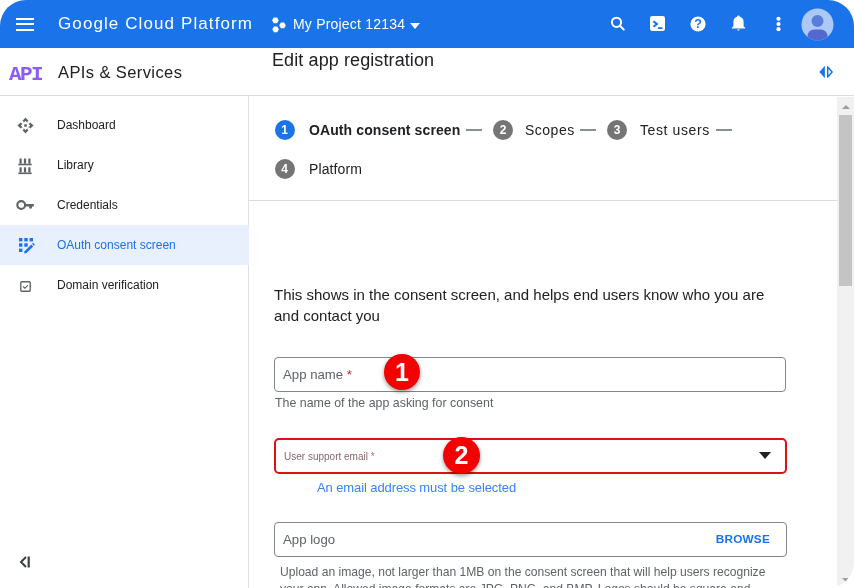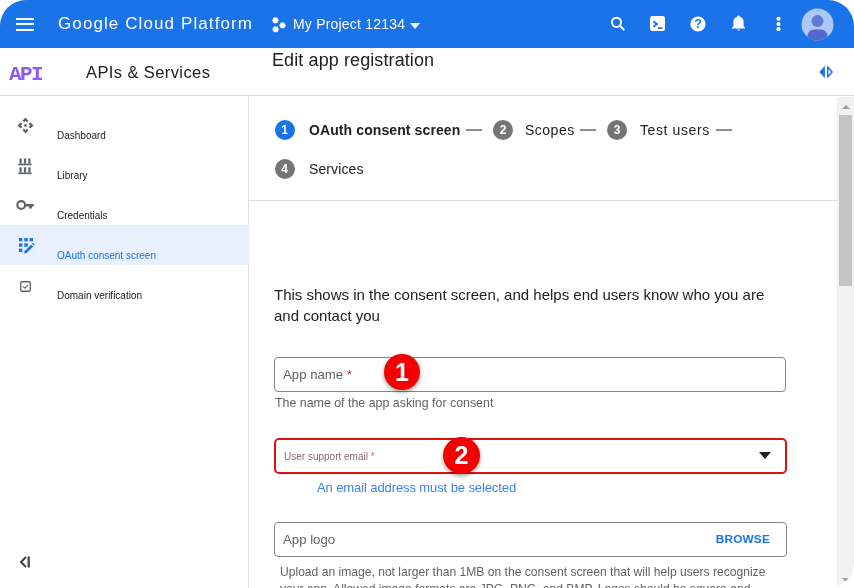--- a/index.html
+++ b/index.html
@@ -21,24 +21,24 @@
 
   
   #sidebar { left:0; top:48px; width:249px; height:540px; background:#fff;
     border-right:1px solid #e0e0e0; }
   #sbhead { left:0; top:48px; width:249px; height:48px; background:#fff;
     border-bottom:1px solid #dadce0; }
   #apiglyph { left:9px; top:64.5px; width:50px; height:20px; color:#8b5cf6;
     font-family:"Liberation Mono", monospace; font-weight:bold; font-size:21px;
     letter-spacing:-1.6px; line-height:20px; }
   #sbtitle { left:58px; top:62px; color:#202124; font-size:16.5px;
-    letter-spacing:0.4px; line-height:20px;margin-left:28px; }
+    letter-spacing:0.4px; line-height:20px; }
   .nav { position:absolute; left:0; width:249px; height:40px; }
-  .nav .txt { position:absolute; left:57px; top:11px; height:40px; line-height:40px;
-    font-size:10px; color:#202124; letter-spacing:0; white-space:nowrap; }
+  .nav .txt { position:absolute; left:57px; top:0; height:40px; line-height:40px;
+    font-size:12px; color:#202124; letter-spacing:0; white-space:nowrap; }
   .nav.active { background:#e8f0fe; }
   .nav.active .txt { color:#1a73e8; }
   .nav svg { position:absolute; left:16px; top:11px; }
 
   
   #mhead { left:249px; top:48px; width:605px; height:48px; background:#fff;
     border-bottom:1px solid #dadce0; }
   #mtitle { left:272px; top:36px; height:48px; line-height:49px; font-size:18px;
     color:#202124; letter-spacing:0.1px; }
 
@@ -243,21 +243,21 @@
   <div class="stepc blue" style="left:274.5px;top:120px">1</div>
   <div class="steplbl" style="left:309px;top:120px;font-weight:bold">OAuth consent screen</div>
   <div class="stepdash" style="left:466px;top:129px"></div>
   <div class="stepc gray" style="left:493px;top:120px">2</div>
   <div class="steplbl" style="left:525px;top:120px;letter-spacing:0.5px">Scopes</div>
   <div class="stepdash" style="left:580px;top:129px"></div>
   <div class="stepc gray" style="left:607px;top:120px">3</div>
   <div class="steplbl" style="left:640px;top:120px;letter-spacing:0.6px">Test users</div>
   <div class="stepdash" style="left:716px;top:129px"></div>
   <div class="stepc gray" style="left:274.5px;top:159px">4</div>
-  <div class="steplbl" style="left:309px;top:159px">Services</div>
+  <div class="steplbl" style="left:309px;top:159px">Platform</div>
 
   <div class="abs" id="para">This shows in the consent screen, and helps end users know who you are<br>and contact you</div>
 
   <div class="field" id="f1"></div>
   <div class="abs" id="f1lbl">App name <span style="color:#c5221f">*</span></div>
   <div class="abs" id="f1help">The name of the app asking for consent</div>
   <div class="badge" id="badge1">1</div>
 
   <div class="field" id="f2"></div>
   <div class="abs" id="f2lbl">User support email <span style="color:#e0635c">*</span></div>

